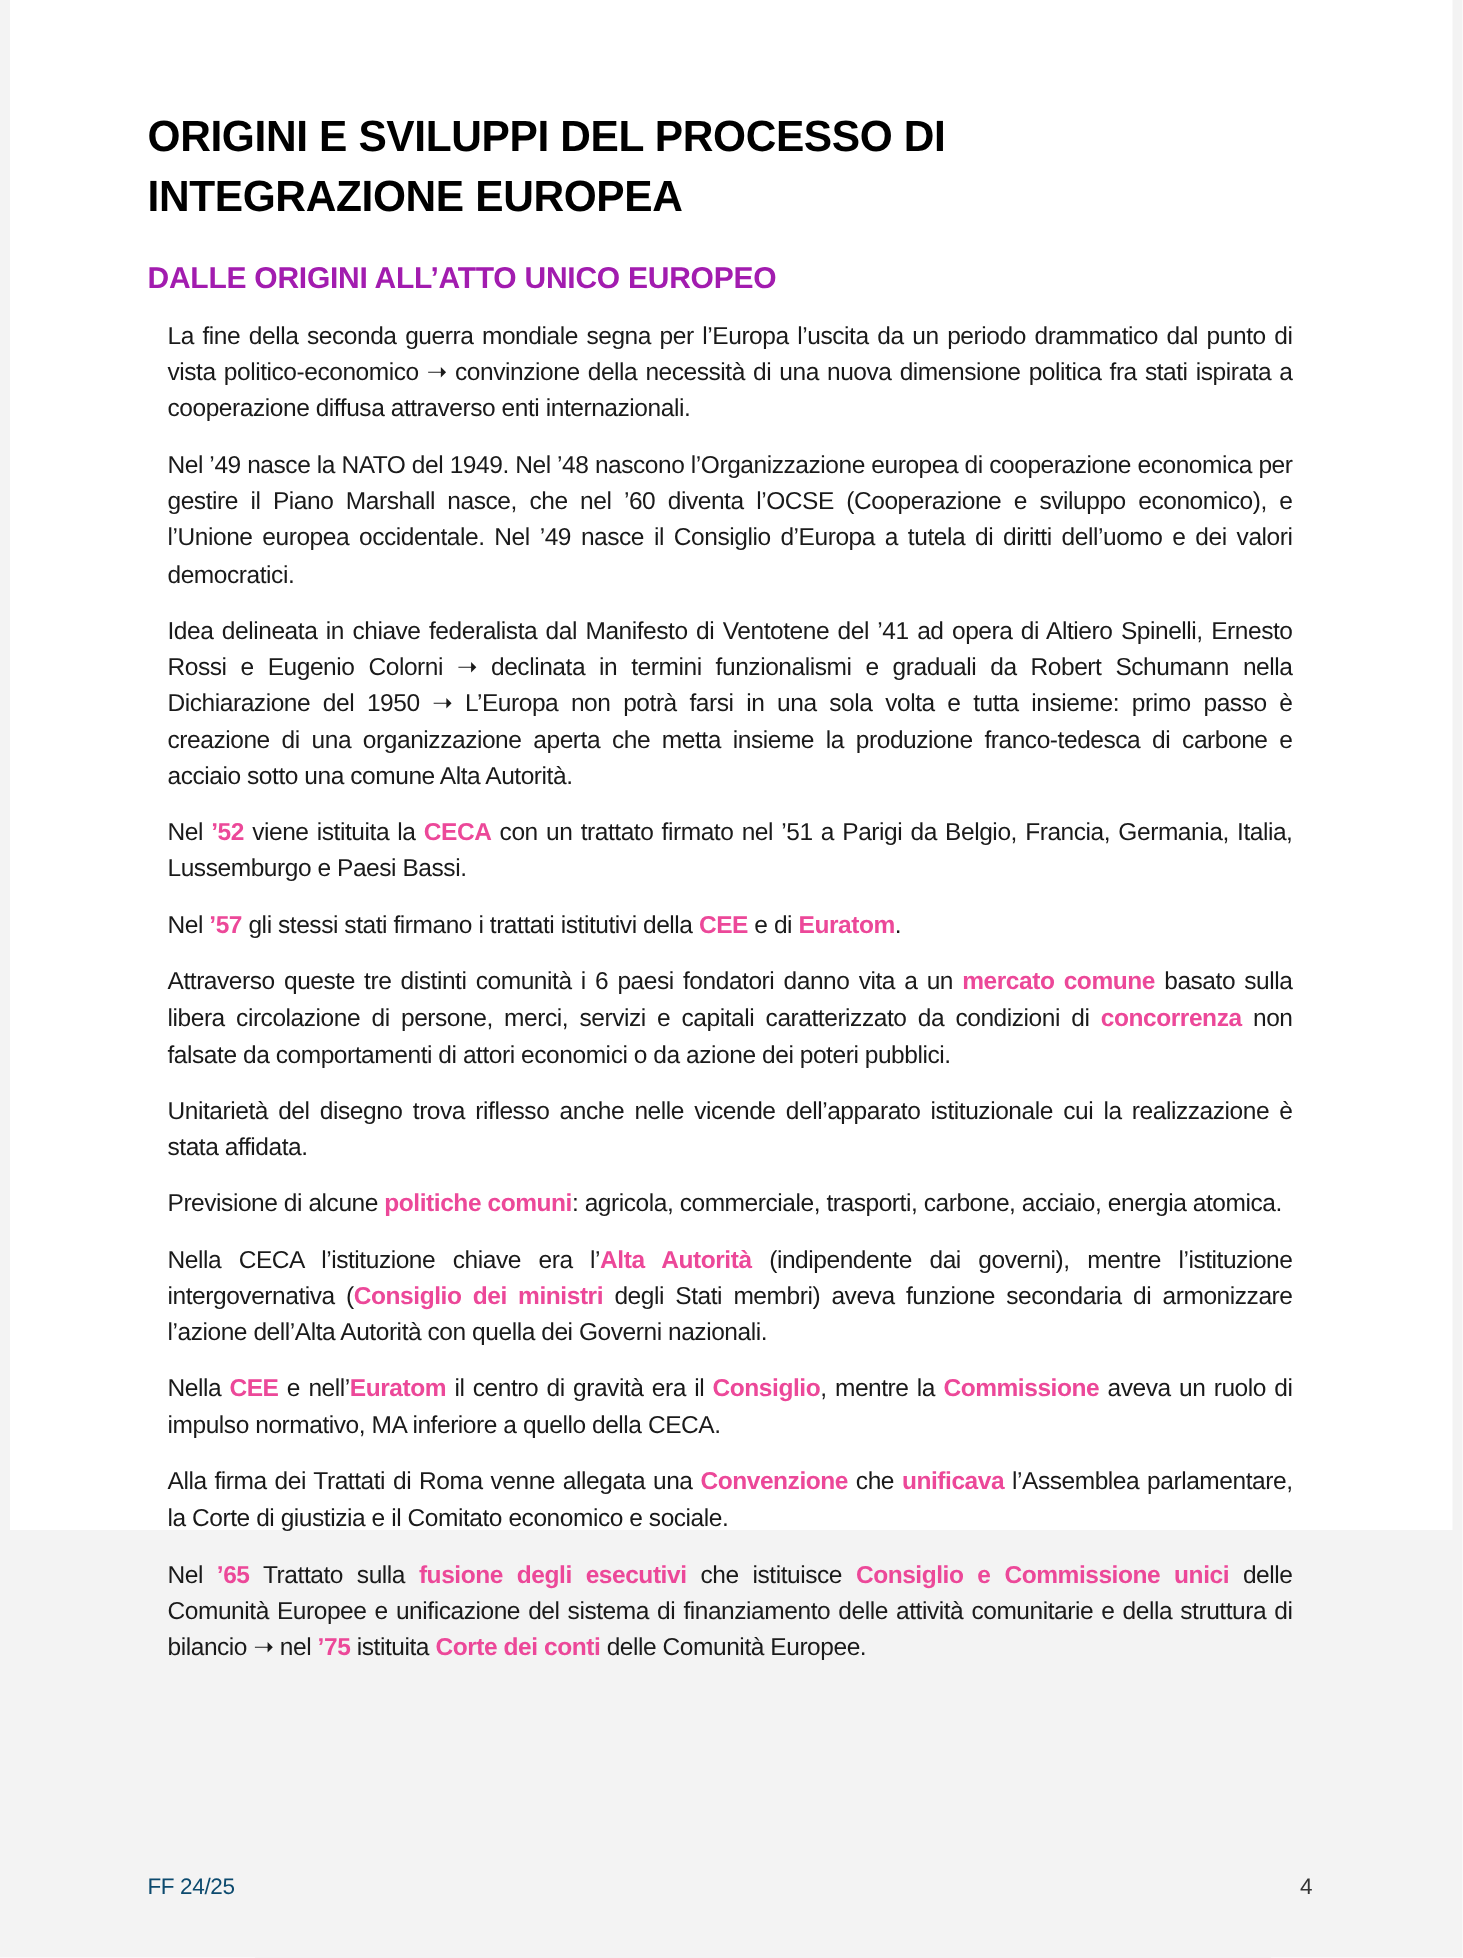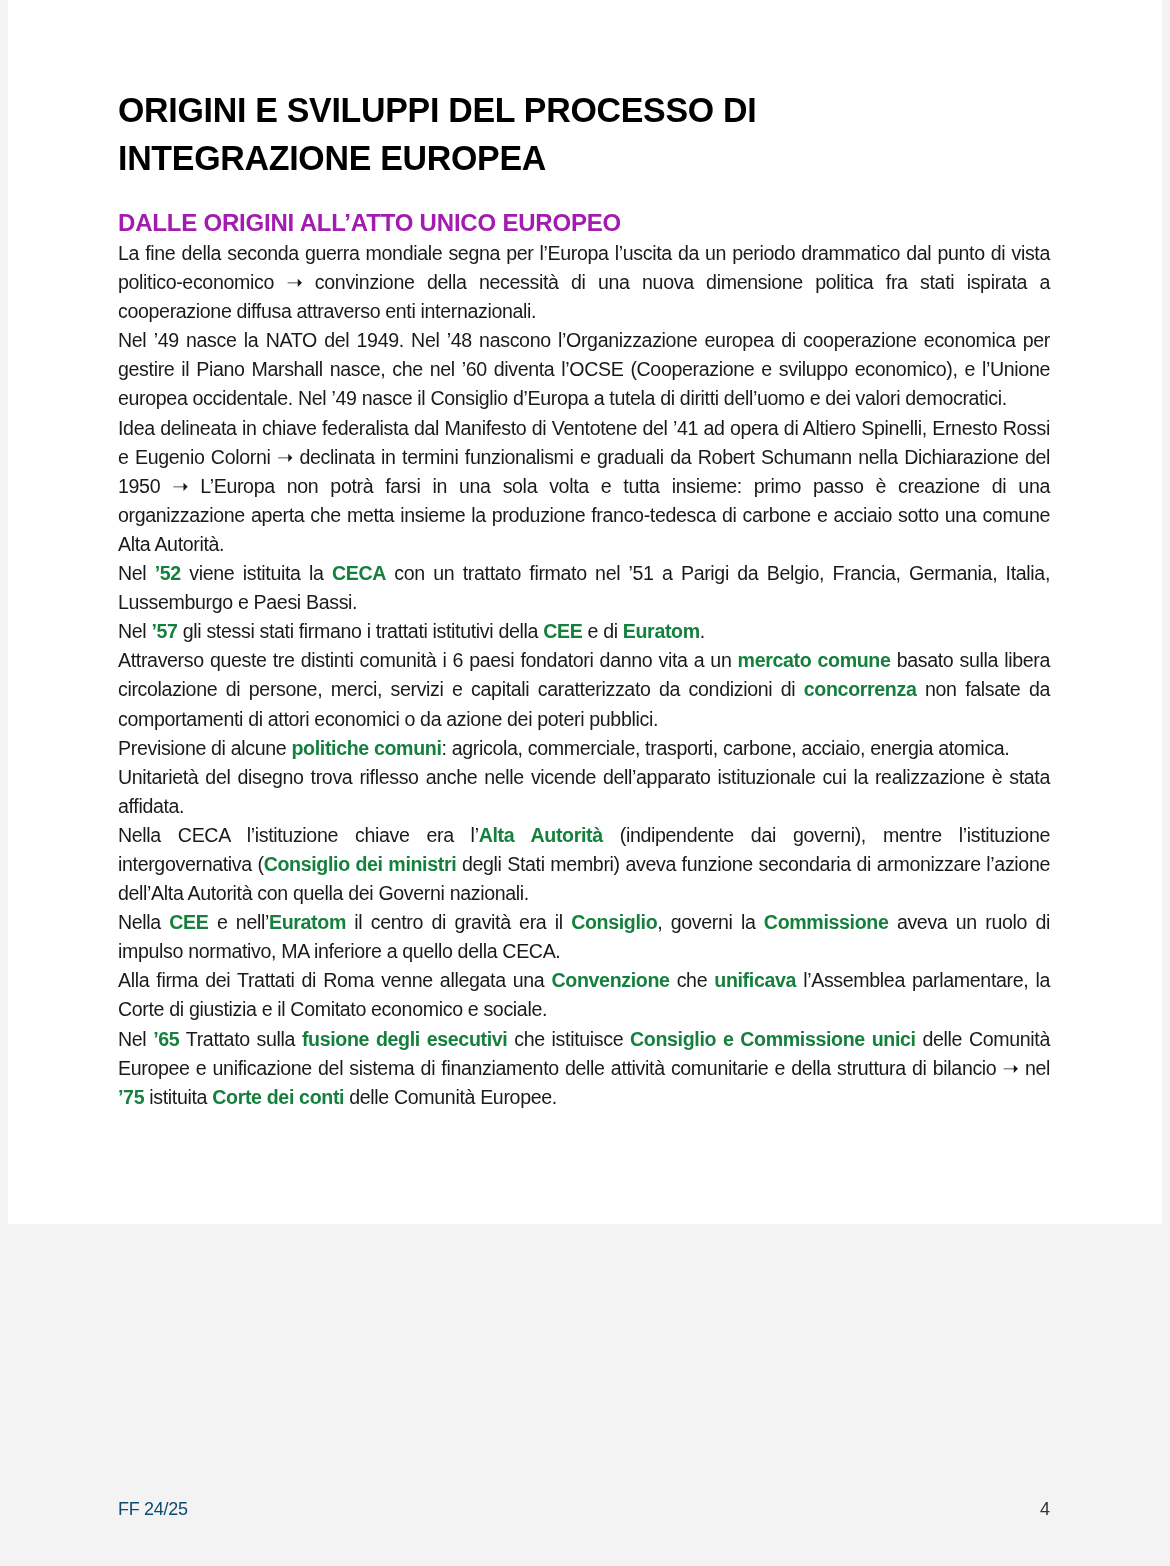--- a/index.html
+++ b/index.html
@@ -19,24 +19,24 @@
   h1 {
     margin:0; font-size:35px; line-height:48px; font-weight:bold;
     letter-spacing:-0.3px; transform:scaleX(0.97); transform-origin:left;
     color:#000;
   }
   h2 {
     margin:24px 0 0 0; font-size:24px; line-height:33px; font-weight:bold;
     color:#a21caf; letter-spacing:-0.2px;
   }
   .para {
-    margin:0; font-size:19.6px; line-height:29.1px; text-align:justify;
+    margin:16px; font-size:19.6px; line-height:29.1px; text-align:justify;
     color:#1a1a1a; letter-spacing:-0.35px;
   }
-  .para b { color:#15803d; }
+  .para b { color:#ec4899; }
   .footer-left {
     position:absolute; left:110px; top:1499px; font-size:18px; color:#0c4a6e;
     letter-spacing:-0.3px;
   }
   .footer-right {
     position:absolute; left:1032px; top:1499px; font-size:18px; color:#333;
   }
 </style>
 </head>
 <body>
@@ -48,23 +48,23 @@
       <span>INTEGRAZIONE EUROPEA</span>
     </h1>
     <h2>DALLE ORIGINI ALL’ATTO UNICO EUROPEO</h2>
     <div id="paras">
         <p class="para"><span>La fine della seconda guerra mondiale segna per l’Europa l’uscita da un periodo drammatico dal punto di vista politico-economico ➝ convinzione della necessità di una nuova dimensione politica fra stati ispirata a cooperazione diffusa attraverso enti internazionali.</span></p>
         <p class="para"><span>Nel ’49 nasce la NATO del 1949. Nel ’48 nascono l’Organizzazione europea di cooperazione economica per gestire il Piano Marshall nasce, che nel ’60 diventa l’OCSE (Cooperazione e sviluppo economico), e l’Unione europea occidentale. Nel ’49 nasce il Consiglio d’Europa a tutela di diritti dell’uomo e dei valori democratici.</span></p>
         <p class="para"><span>Idea delineata in chiave federalista dal Manifesto di Ventotene del ’41 ad opera di Altiero Spinelli, Ernesto Rossi e Eugenio Colorni ➝ declinata in termini funzionalismi e graduali da Robert Schumann nella Dichiarazione del 1950 ➝ L’Europa non potrà farsi in una sola volta e tutta insieme: primo passo è creazione di una organizzazione aperta che metta insieme la produzione franco-tedesca di carbone e acciaio sotto una comune Alta Autorità.</span></p>
         <p class="para"><span>Nel </span><b>’52</b><span> viene istituita la </span><b>CECA</b><span> con un trattato firmato nel ’51 a Parigi da Belgio, Francia, Germania, Italia, Lussemburgo e Paesi Bassi.</span></p>
         <p class="para"><span>Nel </span><b>’57</b><span> gli stessi stati firmano i trattati istitutivi della </span><b>CEE</b><span> e di </span><b>Euratom</b><span>.</span></p>
         <p class="para"><span>Attraverso queste tre distinti comunità i 6 paesi fondatori danno vita a un </span><b>mercato comune</b><span> basato sulla libera circolazione di persone, merci, servizi e capitali caratterizzato da condizioni di </span><b>concorrenza</b><span> non falsate da comportamenti di attori economici o da azione dei poteri pubblici.</span></p>
+        <p class="para"><span>Unitarietà del disegno trova riflesso anche nelle vicende dell’apparato istituzionale cui la realizzazione è stata affidata.</span></p>
         <p class="para"><span>Previsione di alcune </span><b>politiche comuni</b><span>: agricola, commerciale, trasporti, carbone, acciaio, energia atomica.</span></p>
-        <p class="para"><span>Unitarietà del disegno trova riflesso anche nelle vicende dell’apparato istituzionale cui la realizzazione è stata affidata.</span></p>
         <p class="para"><span>Nella CECA l’istituzione chiave era l’</span><b>Alta Autorità</b><span> (indipendente dai governi), mentre l’istituzione intergovernativa (</span><b>Consiglio dei ministri</b><span> degli Stati membri) aveva funzione secondaria di armonizzare l’azione dell’Alta Autorità con quella dei Governi nazionali.</span></p>
-        <p class="para"><span>Nella </span><b>CEE</b><span> e nell’</span><b>Euratom</b><span> il centro di gravità era il </span><b>Consiglio</b><span>, governi la </span><b>Commissione</b><span> aveva un ruolo di impulso normativo, MA inferiore a quello della CECA.</span></p>
+        <p class="para"><span>Nella </span><b>CEE</b><span> e nell’</span><b>Euratom</b><span> il centro di gravità era il </span><b>Consiglio</b><span>, mentre la </span><b>Commissione</b><span> aveva un ruolo di impulso normativo, MA inferiore a quello della CECA.</span></p>
         <p class="para"><span>Alla firma dei Trattati di Roma venne allegata una </span><b>Convenzione</b><span> che </span><b>unificava</b><span> l’Assemblea parlamentare, la Corte di giustizia e il Comitato economico e sociale.</span></p>
         <p class="para"><span>Nel </span><b>’65</b><span> Trattato sulla </span><b>fusione degli esecutivi</b><span> che istituisce </span><b>Consiglio e Commissione unici</b><span> delle Comunità Europee e unificazione del sistema di finanziamento delle attività comunitarie e della struttura di bilancio ➝ nel </span><b>’75</b><span> istituita </span><b>Corte dei conti</b><span> delle Comunità Europee.</span></p>
       </div>
   </div>
   <div class="footer-left">FF 24/25</div>
   <div class="footer-right">4</div>
 </div>
 
 </body></html>

